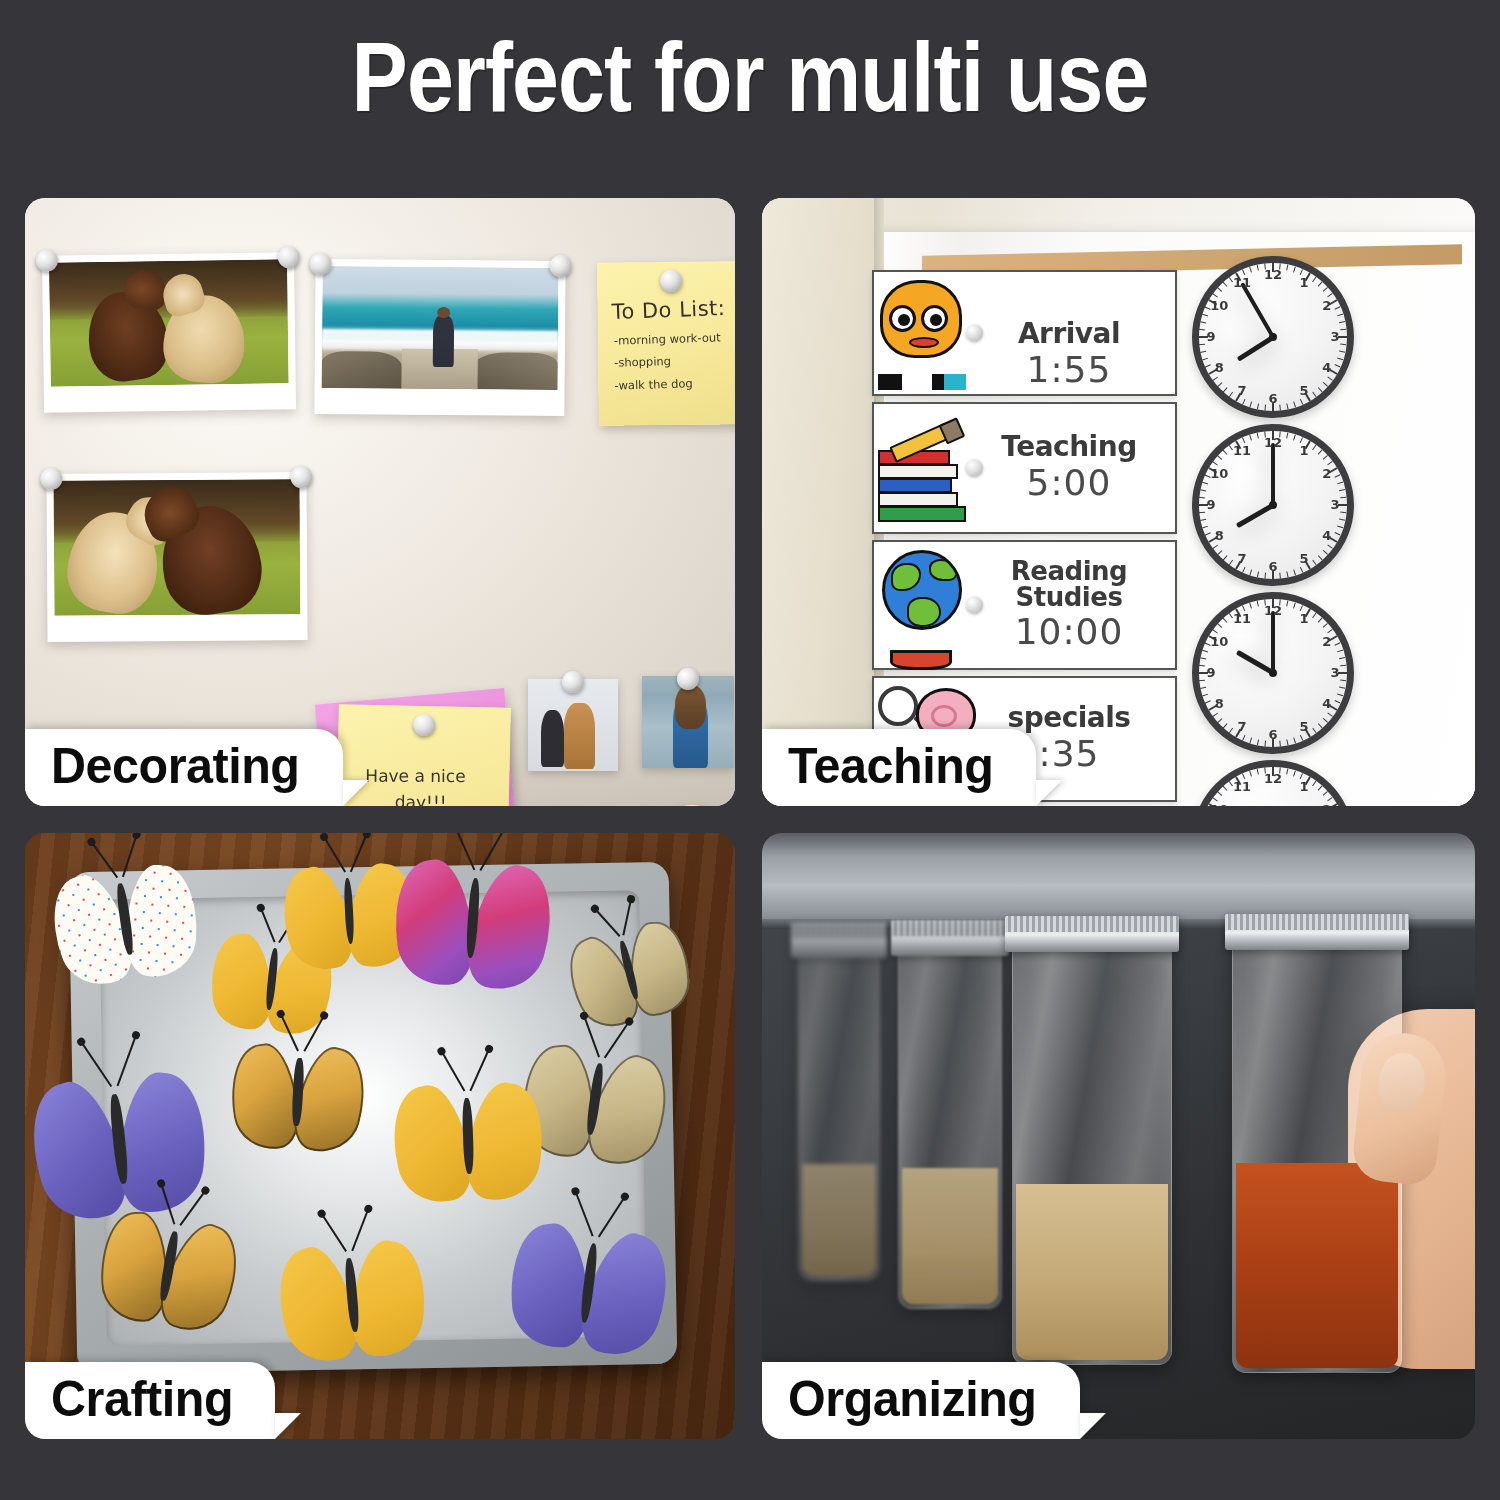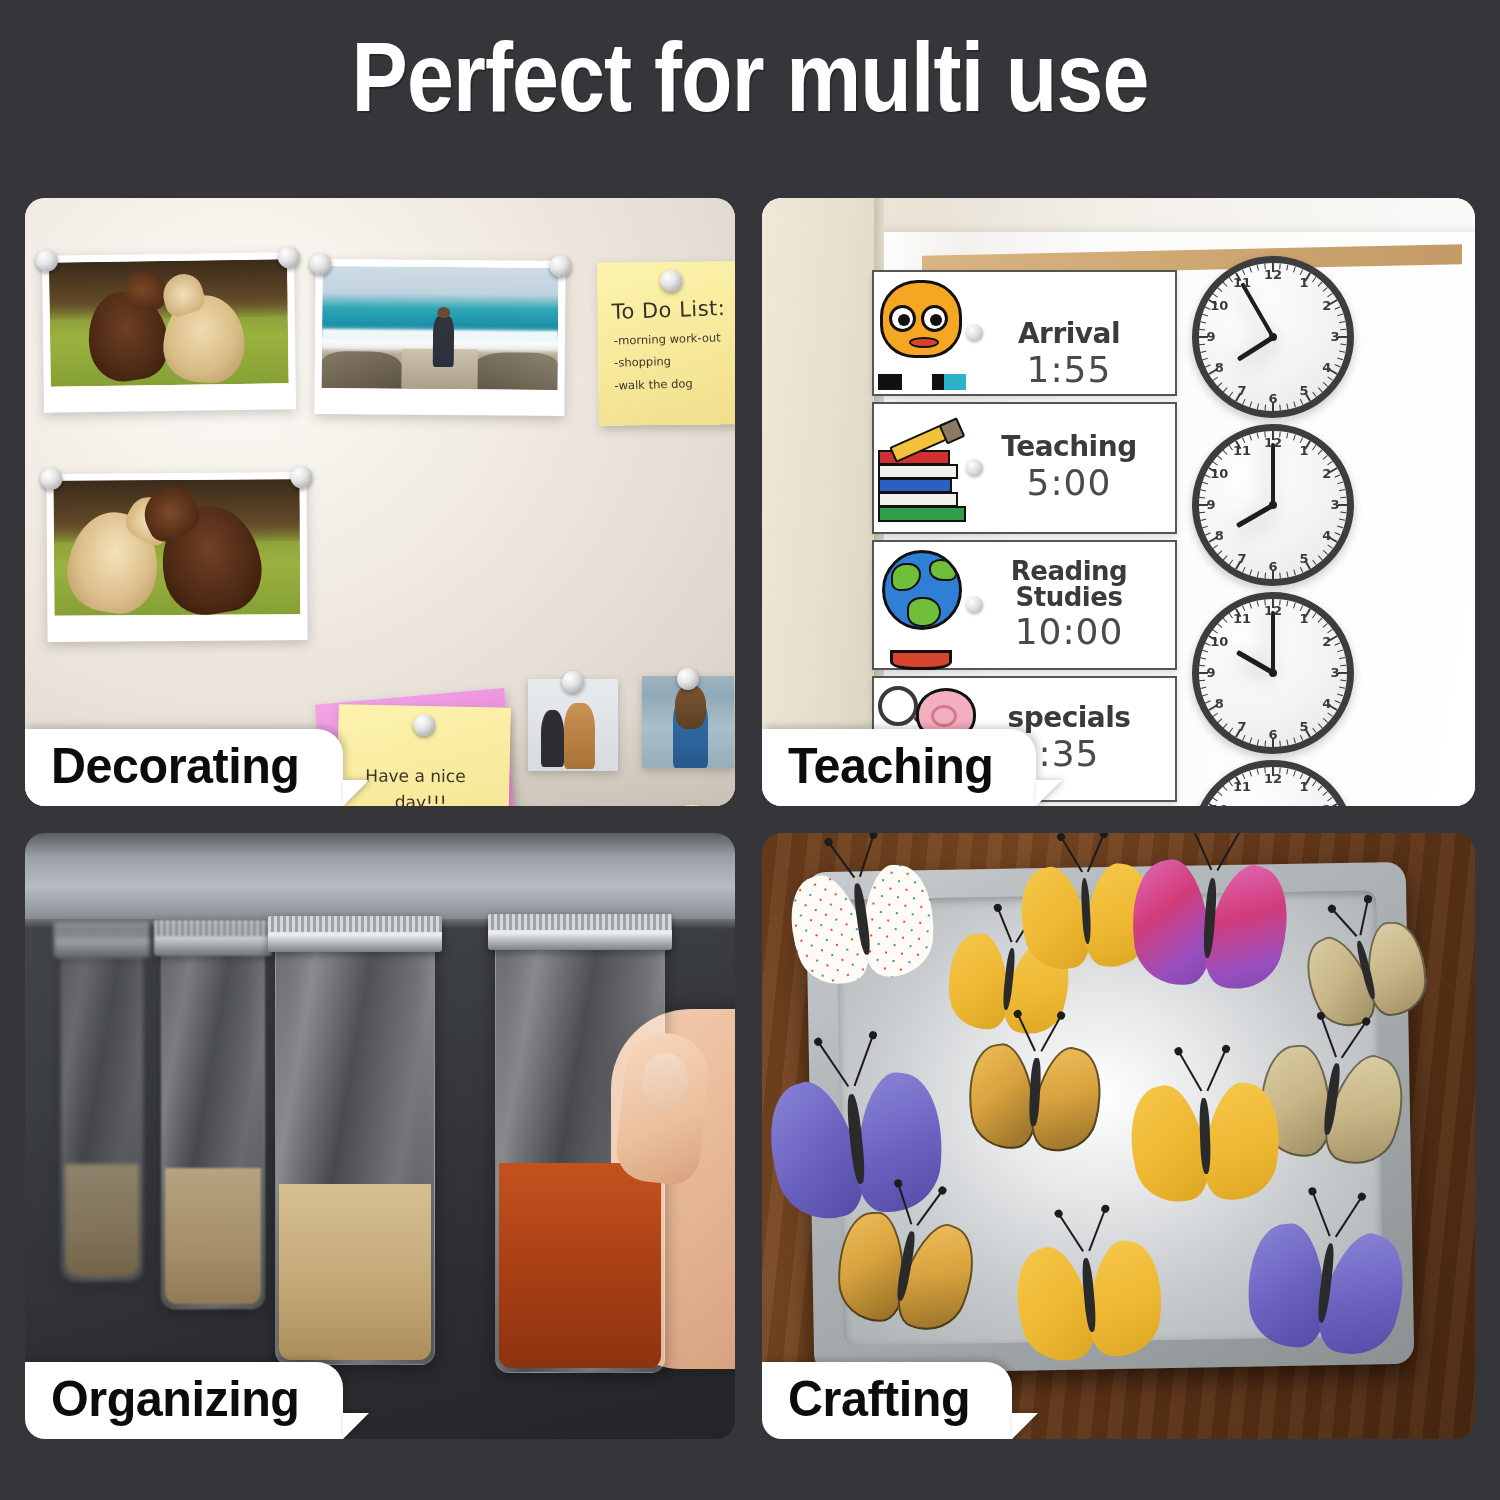--- a/index.html
+++ b/index.html
@@ -842,20 +842,116 @@
             <div style="position: absolute; left: 50%; top: 50%; width: 1.2px; height: 6px; background: rgb(58, 58, 58); transform-origin: 50% 0px; margin-left: -1px; transform: rotate(348deg) translateY(-74px);"></div>
             <div style="position: absolute; left: 50%; top: 50%; width: 1.2px; height: 6px; background: rgb(58, 58, 58); transform-origin: 50% 0px; margin-left: -1px; transform: rotate(354deg) translateY(-74px);"></div>
           </div>
       </div>
 
       <div class="chip">
         <span>Teaching</span>
       </div>
     </div>
 
+    <div class="panel p-cra">
+      <div class="wood"></div>
+      <div class="tray">
+        <div class="inner"></div>
+      </div>
+
+      <div class="bfly b-dots" style="left:30px;  top:30px;  width:140px; height:112px; transform:rotate(-8deg);">
+        <div class="w l"></div>
+          <div class="w r"></div>
+        <div class="body"></div>
+        <div class="ant a1"></div>
+          <div class="ant a2"></div>
+      </div>
+      <div class="bfly b-yellow" style="left:188px; top:98px;  width:118px; height:96px;  transform:rotate(6deg);">
+        <div class="w l"></div>
+          <div class="w r"></div>
+        <div class="body"></div>
+        <div class="ant a1"></div>
+          <div class="ant a2"></div>
+      </div>
+      <div class="bfly b-yellow" style="left:260px; top:26px;  width:128px; height:104px; transform:rotate(-3deg);">
+        <div class="w l"></div>
+          <div class="w r"></div>
+        <div class="body"></div>
+        <div class="ant a1"></div>
+          <div class="ant a2"></div>
+      </div>
+      <div class="bfly b-pink" style="left:372px; top:22px;  width:152px; height:126px; transform:rotate(4deg);">
+        <div class="w l"></div>
+          <div class="w r"></div>
+        <div class="body"></div>
+        <div class="ant a1"></div>
+          <div class="ant a2"></div>
+      </div>
+      <div class="bfly b-pat" style="left:546px; top:90px;  width:116px; height:94px;  transform:rotate(-14deg);">
+        <div class="w l"></div>
+          <div class="w r"></div>
+        <div class="body"></div>
+        <div class="ant a1"></div>
+          <div class="ant a2"></div>
+      </div>
+      <div class="bfly b-pat" style="left:500px; top:210px; width:140px; height:112px; transform:rotate(8deg);">
+        <div class="w l"></div>
+          <div class="w r"></div>
+        <div class="body"></div>
+        <div class="ant a1"></div>
+          <div class="ant a2"></div>
+      </div>
+      <div class="bfly b-purple" style="left:10px;  top:236px; width:168px; height:140px; transform:rotate(-6deg);">
+        <div class="w l"></div>
+          <div class="w r"></div>
+        <div class="body"></div>
+        <div class="ant a1"></div>
+          <div class="ant a2"></div>
+      </div>
+      <div class="bfly b-tiger" style="left:208px; top:206px; width:130px; height:106px; transform:rotate(3deg);">
+        <div class="w l"></div>
+          <div class="w r"></div>
+        <div class="body"></div>
+        <div class="ant a1"></div>
+          <div class="ant a2"></div>
+      </div>
+      <div class="bfly b-yellow" style="left:370px; top:244px; width:146px; height:118px; transform:rotate(-2deg);">
+        <div class="w l"></div>
+          <div class="w r"></div>
+        <div class="body"></div>
+        <div class="ant a1"></div>
+          <div class="ant a2"></div>
+      </div>
+      <div class="bfly b-tiger" style="left:78px;  top:378px; width:132px; height:110px; transform:rotate(10deg);">
+        <div class="w l"></div>
+          <div class="w r"></div>
+        <div class="body"></div>
+        <div class="ant a1"></div>
+          <div class="ant a2"></div>
+      </div>
+      <div class="bfly b-yellow" style="left:256px; top:404px; width:142px; height:116px; transform:rotate(-5deg);">
+        <div class="w l"></div>
+          <div class="w r"></div>
+        <div class="body"></div>
+        <div class="ant a1"></div>
+          <div class="ant a2"></div>
+      </div>
+      <div class="bfly b-purple" style="left:488px; top:388px; width:152px; height:124px; transform:rotate(7deg);">
+        <div class="w l"></div>
+          <div class="w r"></div>
+        <div class="body"></div>
+        <div class="ant a1"></div>
+          <div class="ant a2"></div>
+      </div>
+
+      <div class="chip">
+        <span>Crafting</span>
+      </div>
+    </div>
+
     <div class="panel p-org">
       <div class="org-bg"></div>
       <div class="shelf"></div>
 
       <div class="jar jarA">
         <div class="lid"></div>
         <div class="fill tan" style="height:34%;"></div>
       </div>
       <div class="jar jarB">
         <div class="lid"></div>
@@ -870,110 +966,14 @@
         <div class="lid"></div>
         <div class="fill red" style="height:48%;"></div>
       </div>
       <div class="thumb"></div>
 
       <div class="chip">
         <span>Organizing</span>
       </div>
     </div>
 
-    <div class="panel p-cra">
-      <div class="wood"></div>
-      <div class="tray">
-        <div class="inner"></div>
-      </div>
-
-      <div class="bfly b-dots" style="left:30px;  top:30px;  width:140px; height:112px; transform:rotate(-8deg);">
-        <div class="w l"></div>
-          <div class="w r"></div>
-        <div class="body"></div>
-        <div class="ant a1"></div>
-          <div class="ant a2"></div>
-      </div>
-      <div class="bfly b-yellow" style="left:188px; top:98px;  width:118px; height:96px;  transform:rotate(6deg);">
-        <div class="w l"></div>
-          <div class="w r"></div>
-        <div class="body"></div>
-        <div class="ant a1"></div>
-          <div class="ant a2"></div>
-      </div>
-      <div class="bfly b-yellow" style="left:260px; top:26px;  width:128px; height:104px; transform:rotate(-3deg);">
-        <div class="w l"></div>
-          <div class="w r"></div>
-        <div class="body"></div>
-        <div class="ant a1"></div>
-          <div class="ant a2"></div>
-      </div>
-      <div class="bfly b-pink" style="left:372px; top:22px;  width:152px; height:126px; transform:rotate(4deg);">
-        <div class="w l"></div>
-          <div class="w r"></div>
-        <div class="body"></div>
-        <div class="ant a1"></div>
-          <div class="ant a2"></div>
-      </div>
-      <div class="bfly b-pat" style="left:546px; top:90px;  width:116px; height:94px;  transform:rotate(-14deg);">
-        <div class="w l"></div>
-          <div class="w r"></div>
-        <div class="body"></div>
-        <div class="ant a1"></div>
-          <div class="ant a2"></div>
-      </div>
-      <div class="bfly b-pat" style="left:500px; top:210px; width:140px; height:112px; transform:rotate(8deg);">
-        <div class="w l"></div>
-          <div class="w r"></div>
-        <div class="body"></div>
-        <div class="ant a1"></div>
-          <div class="ant a2"></div>
-      </div>
-      <div class="bfly b-purple" style="left:10px;  top:236px; width:168px; height:140px; transform:rotate(-6deg);">
-        <div class="w l"></div>
-          <div class="w r"></div>
-        <div class="body"></div>
-        <div class="ant a1"></div>
-          <div class="ant a2"></div>
-      </div>
-      <div class="bfly b-tiger" style="left:208px; top:206px; width:130px; height:106px; transform:rotate(3deg);">
-        <div class="w l"></div>
-          <div class="w r"></div>
-        <div class="body"></div>
-        <div class="ant a1"></div>
-          <div class="ant a2"></div>
-      </div>
-      <div class="bfly b-yellow" style="left:370px; top:244px; width:146px; height:118px; transform:rotate(-2deg);">
-        <div class="w l"></div>
-          <div class="w r"></div>
-        <div class="body"></div>
-        <div class="ant a1"></div>
-          <div class="ant a2"></div>
-      </div>
-      <div class="bfly b-tiger" style="left:78px;  top:378px; width:132px; height:110px; transform:rotate(10deg);">
-        <div class="w l"></div>
-          <div class="w r"></div>
-        <div class="body"></div>
-        <div class="ant a1"></div>
-          <div class="ant a2"></div>
-      </div>
-      <div class="bfly b-yellow" style="left:256px; top:404px; width:142px; height:116px; transform:rotate(-5deg);">
-        <div class="w l"></div>
-          <div class="w r"></div>
-        <div class="body"></div>
-        <div class="ant a1"></div>
-          <div class="ant a2"></div>
-      </div>
-      <div class="bfly b-purple" style="left:488px; top:388px; width:152px; height:124px; transform:rotate(7deg);">
-        <div class="w l"></div>
-          <div class="w r"></div>
-        <div class="body"></div>
-        <div class="ant a1"></div>
-          <div class="ant a2"></div>
-      </div>
-
-      <div class="chip">
-        <span>Crafting</span>
-      </div>
-    </div>
-
   </div>
 </div>
 
 </body></html>

